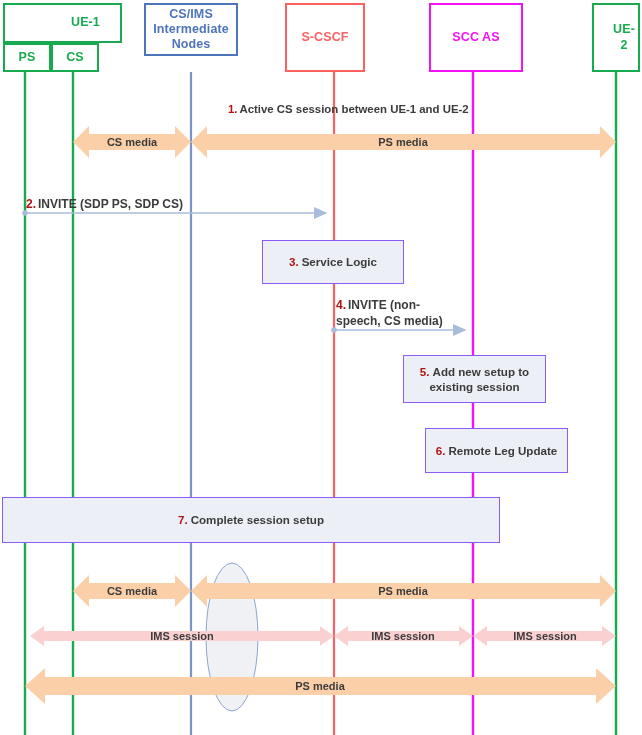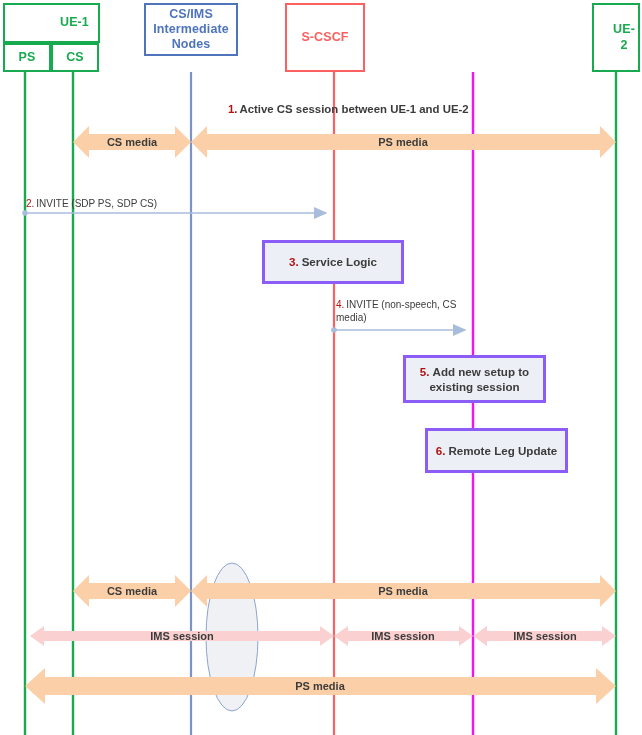--- a/index.html
+++ b/index.html
@@ -58,21 +58,21 @@
   }
   .actor-ue2{
     border-color:#18aa4e;
     color:#18aa4e;
   }
   
   .note-box{
     position:absolute;
     box-sizing:border-box;
     background:#eceff6;
-    border:3px solid #8b5cf6;
+    border:1px solid #8b5cf6;
     display:flex;
     align-items:center;
     justify-content:center;
     text-align:center;
     font-size:11.6px;
     font-weight:bold;
     color:#3b3b3b;
     line-height:1.32;
     padding:2px 6px;
   }
@@ -82,22 +82,22 @@
     position:absolute;
     font-size:11px;
     font-weight:bold;
     color:#3b3b3b;
     text-align:center;
     white-space:nowrap;
     line-height:1.3;
   }
   .msg-label{
     position:absolute;
-    font-size:10px;
-    font-weight:normal;
+    font-size:12px;
+    font-weight:bold;
     color:#3b3b3b;
     line-height:1.32;
     text-align:left;
   }
   .msg-label .num{ color:#b11212; margin-right:2px;}
   .step-label-center{
     position:absolute;
     font-size:11.4px;
     font-weight:bold;
     color:#3b3b3b;
@@ -164,38 +164,41 @@
 
     <g>
       <path d="M473,636 L487,626 L487,631 L602,631 L602,626 L616,636 L602,646 L602,641 L487,641 L487,646 Z" fill="#fbd0d0"></path>
     </g>
 
     <g>
       <path d="M25,686 L45,668 L45,677 L596,677 L596,668 L616,686 L596,704 L596,695 L45,695 L45,704 Z" fill="#fbd0a8"></path>
     </g>
   </svg>
 
-  <div class="actor-box actor-ue1" style="left:3px;  top:3px;  width:97px;  height:40px;padding-left:46px;">
+  <div class="actor-box actor-ue1" style="left:3px;  top:3px;  width:119px;  height:40px;padding-left:46px;">
     <span>UE-1</span>
   </div>
   <div class="actor-box actor-sub" style="left:3px;  top:43px; width:48px; height:29px;">
     <span>PS</span>
   </div>
   <div class="actor-box actor-sub" style="left:51px; top:43px; width:48px; height:29px;">
     <span>CS</span>
   </div>
 
   <div class="actor-box actor-csims" style="left:144px; top:3px; width:94px; height:53px;">
     <span>CS/IMS Intermediate Nodes</span>
   </div>
 
   <div class="actor-box actor-scscf" style="left:285px; top:3px; width:80px; height:69px;">
     <span>S-CSCF</span>
   </div>
 
+  <div class="actor-box actor-sccas" style="left:429px; top:3px; width:94px; height:69px;">
+    <span>SCC AS</span>
+  </div>
 
   <div class="actor-box actor-ue2" style="left:592px; top:3px; width:48px; height:69px;padding-left:16px;">
     <span>UE-2</span>
   </div>
 
   <div class="step-label-center" style="left:228px; top:103px;">
     <span class="num">1.</span><span>Active CS session between UE-1 and UE-2</span>
   </div>
 
   <div class="arrow-label" style="left:87px; top:135px; width:90px;">CS media</div>
@@ -220,20 +223,25 @@
       <span class="num">5.</span><span>Add new setup to existing session</span>
     </span>
   </div>
 
   <div class="note-box" style="left:425px; top:428px; width:143px; height:45px;">
     <span>
       <span class="num">6.</span><span>Remote Leg Update</span>
     </span>
   </div>
 
+  <div class="note-box" style="left:2px; top:497px; width:498px; height:46px;">
+    <span>
+      <span class="num">7.</span><span>Complete session setup</span>
+    </span>
+  </div>
 
   <div class="arrow-label" style="left:87px; top:584px; width:90px;">CS media</div>
   <div class="arrow-label" style="left:313px; top:584px; width:180px;">PS media</div>
 
   <div class="arrow-label" style="left:112px; top:629px; width:140px;">IMS session</div>
   <div class="arrow-label" style="left:348px; top:629px; width:110px;">IMS session</div>
   <div class="arrow-label" style="left:489px; top:629px; width:112px;">IMS session</div>
 
   <div class="arrow-label" style="left:255px; top:679px; width:130px;">PS media</div>
 

